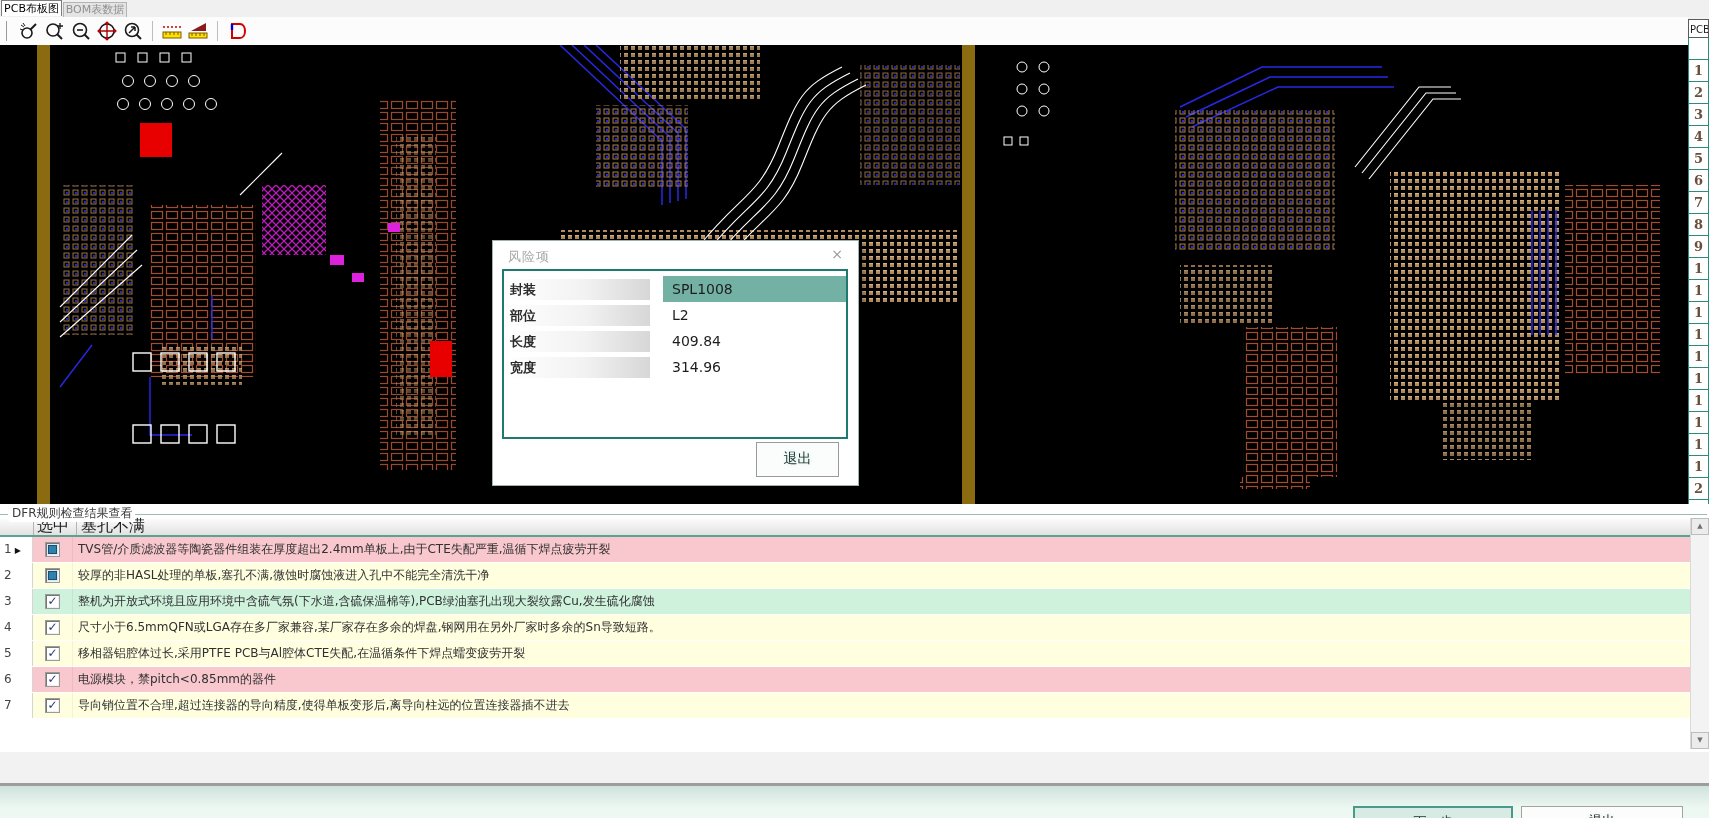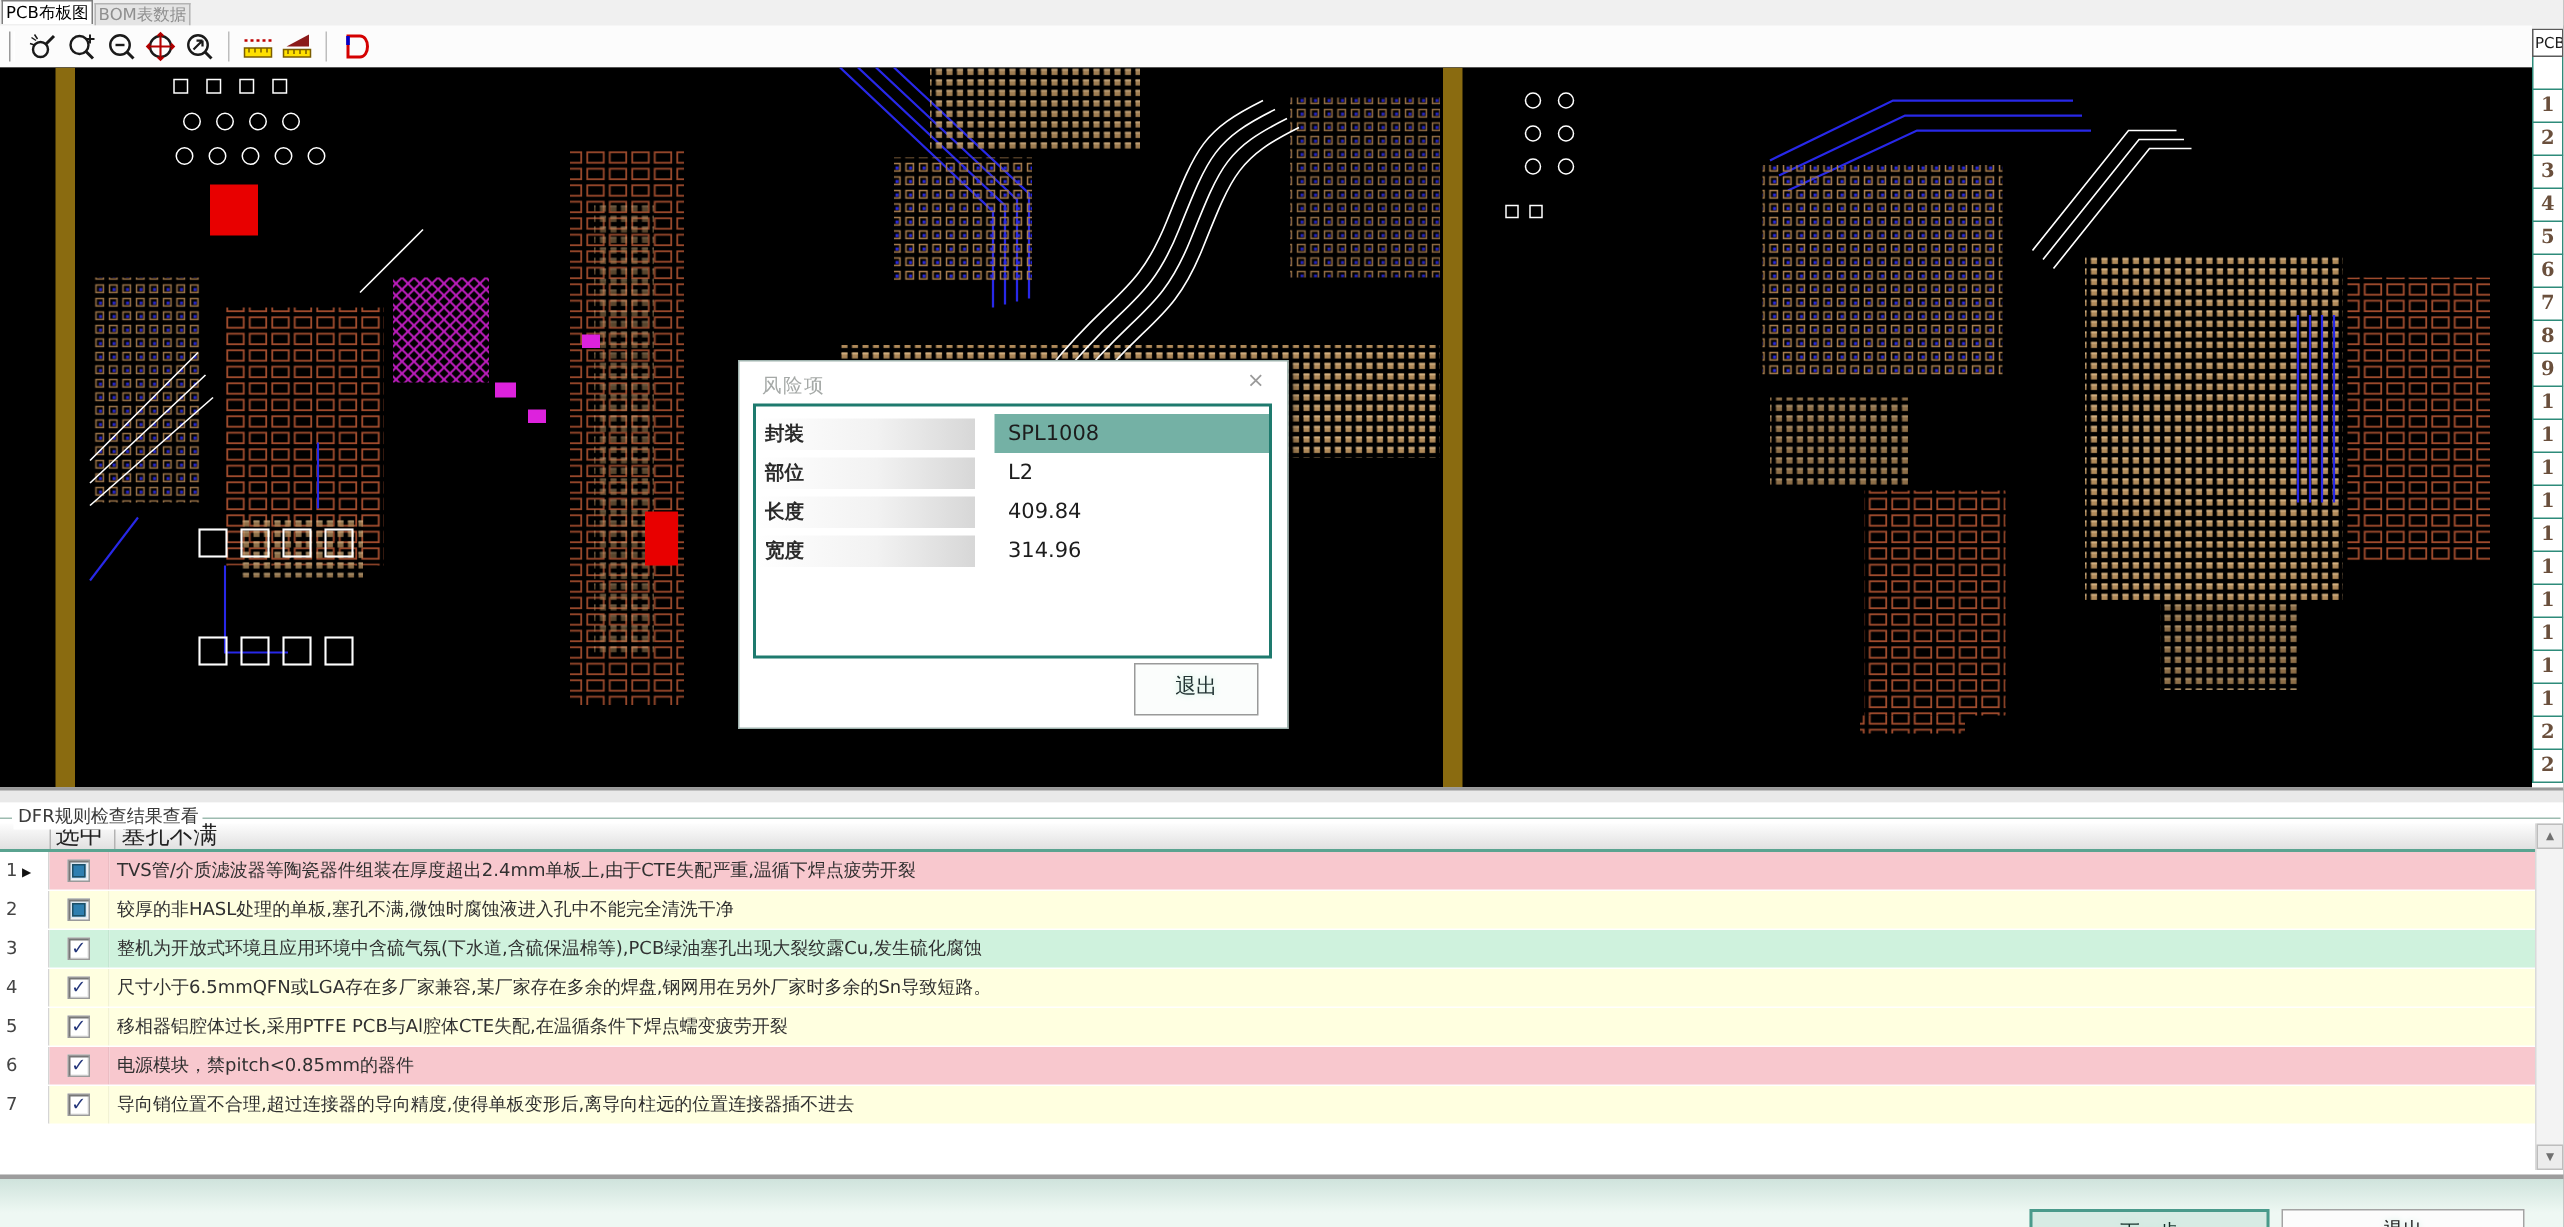--- a/index.html
+++ b/index.html
@@ -42,21 +42,21 @@
        padding-left:6px;box-sizing:border-box;
        background:linear-gradient(to right,#ffffff 0%,#f2f2f2 55%,#d7d7d7 100%);}
   .dvalue{flex:1;height:26px;line-height:26px;font-size:14px;color:#1d1d1d;padding-left:9px;}
   .val-highlight{background:#74b1a5;}
   .dlg-exit{position:absolute;right:19px;bottom:8px;width:81px;height:33px;background:#fbfdfc;
        border:1px solid #9a9a9a;font-size:14px;color:#233;line-height:31px;text-align:center;
        text-shadow:0 0 5px #c4ecd9;}
   
   .strip{position:absolute;left:0;top:525px;width:1709px;height:10px;background:#e9e9e9;
        border-top:2px solid #9a9a9a;box-sizing:border-box;}
-  .results{position:absolute;left:0;top:535px;width:1709px;height:248px;background:#fff;}
+  .results{position:absolute;left:0;top:504px;width:1709px;height:248px;background:#fff;}
   .gb-label{position:absolute;left:9px;top:1px;font-size:12px;color:#3a3a3a;background:#fff;z-index:2;padding:0 3px;}
   .gb-line-l{position:absolute;left:0;top:10px;width:8px;border-top:1px solid #9dbbb0;}
   .gb-line-r{position:absolute;left:120px;right:2px;top:10px;border-top:1px solid #9dbbb0;}
   .thead{position:absolute;left:0;top:14px;right:19px;height:17px;
        background:linear-gradient(#fdfdfd,#e1e1e1);border-bottom:2px solid #5aa390;
        box-sizing:content-box;display:flex;font-size:16px;color:#222;}
   .th-corner{width:33px;border-right:1px solid #b3b3b3;}
   .th-sel{width:39px;padding-left:3px;line-height:16px;border-right:1px solid #b3b3b3;}
   .th-desc{flex:1;padding-left:4px;line-height:16px;}
   .tbody{position:absolute;left:0;top:33px;right:19px;}

